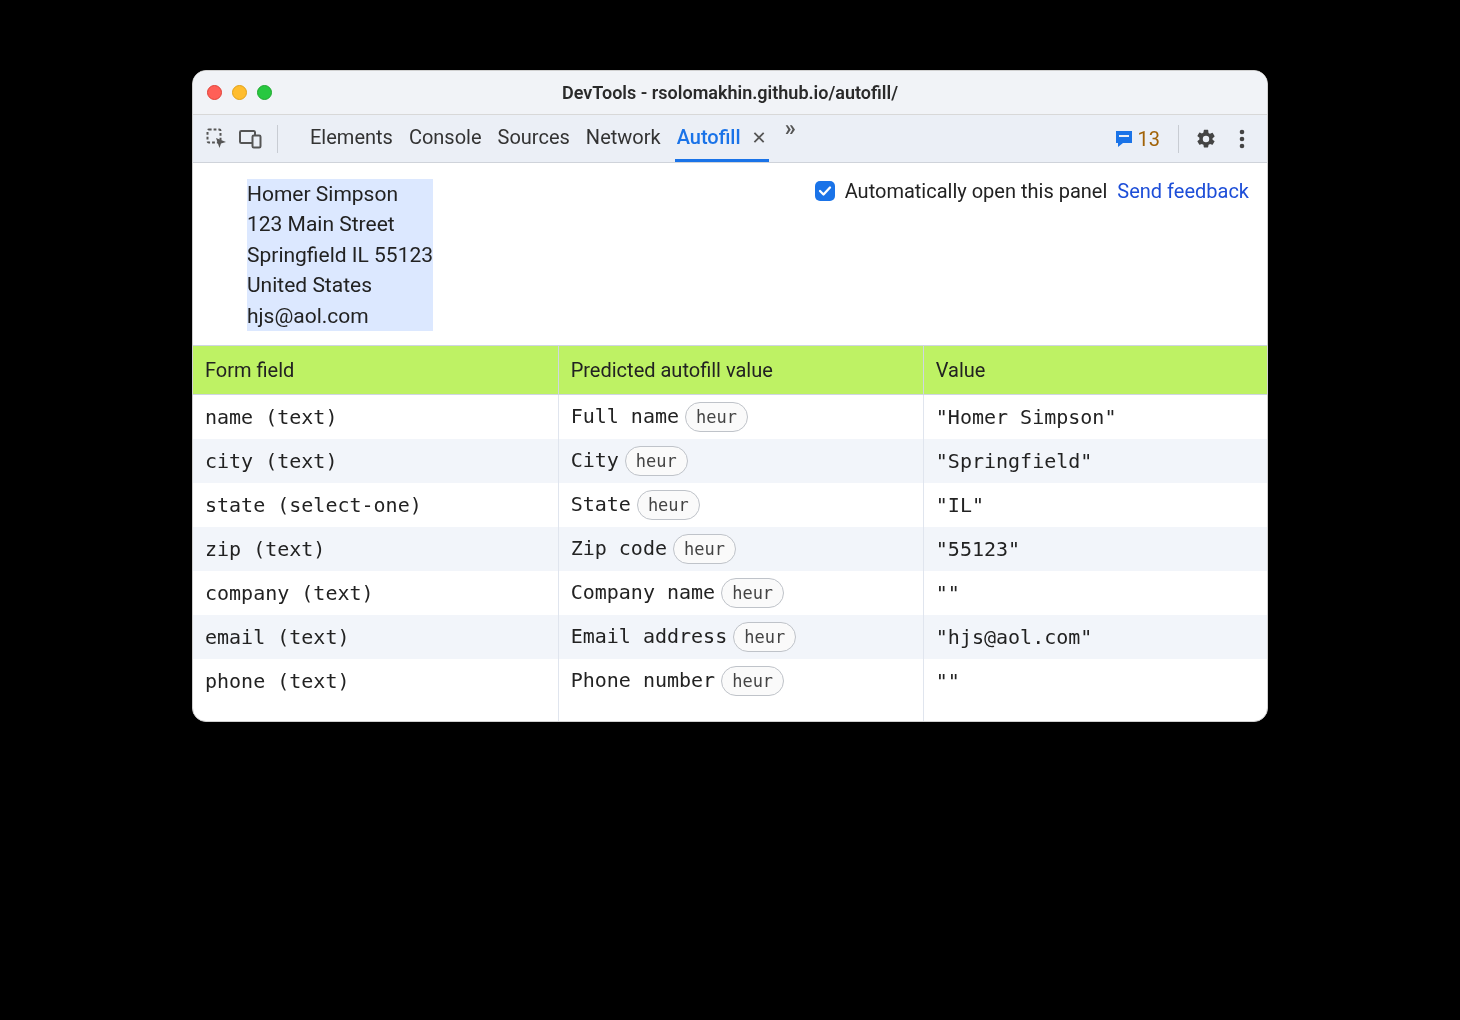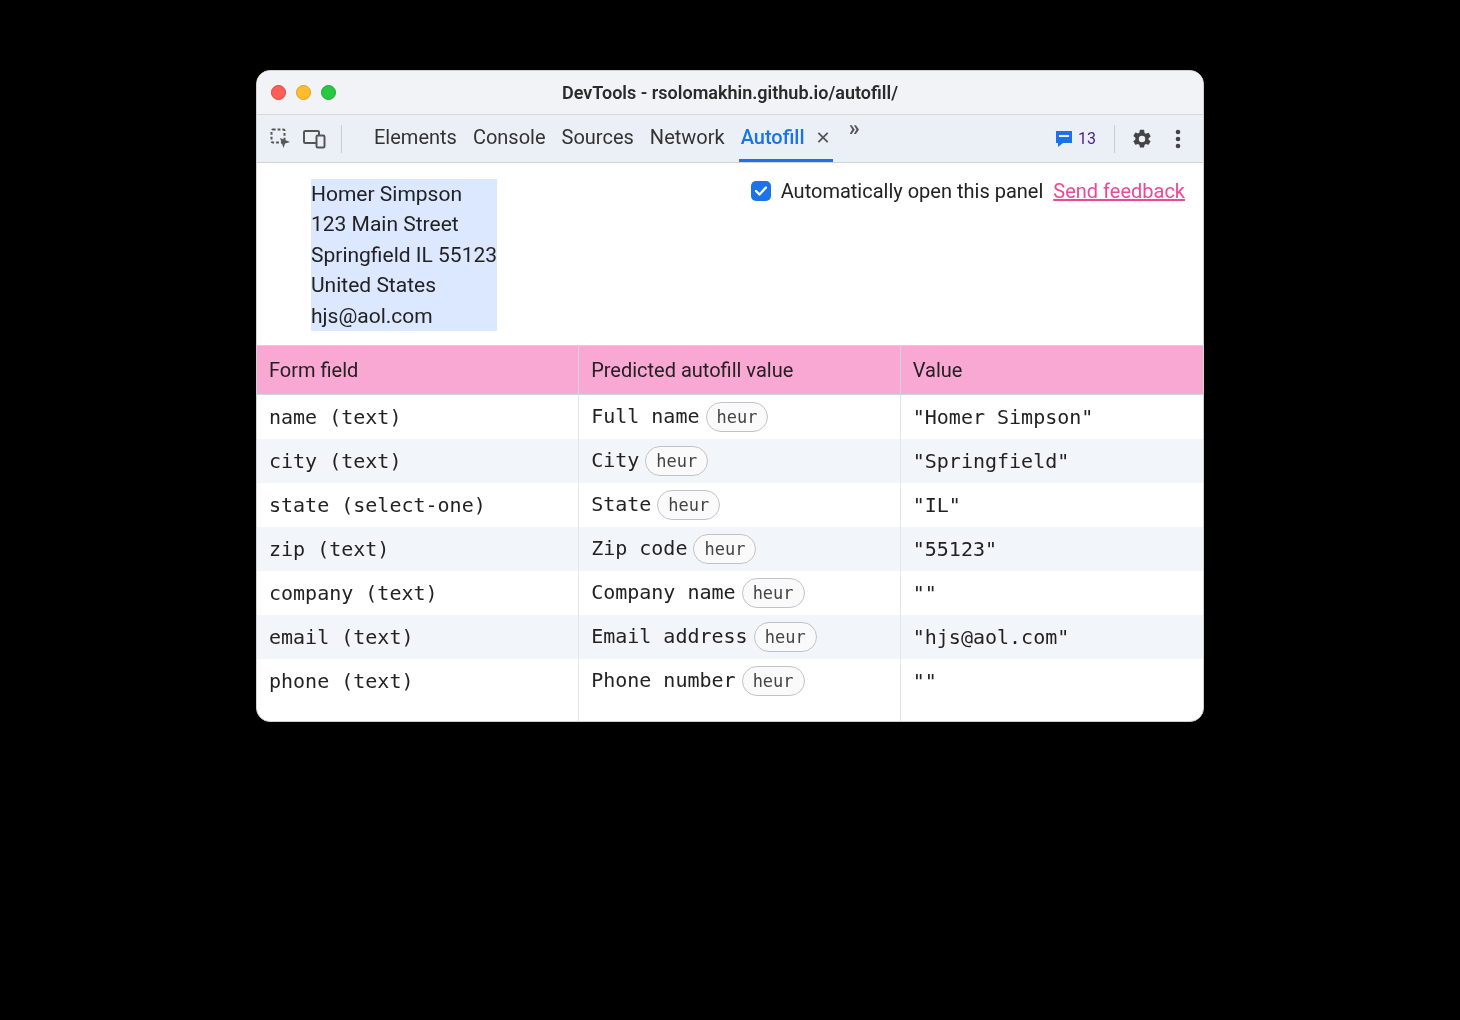--- a/index.html
+++ b/index.html
@@ -7,21 +7,21 @@
     background: #000;
     font-family: -apple-system, BlinkMacSystemFont, "Segoe UI", Roboto, sans-serif;
     width: 1460px;
     height: 1020px;
     display: flex;
     align-items: flex-start;
     justify-content: center;
     padding-top: 70px;
   }
   .window {
-    width: 948px;
+    width: 1076px;
     background: #fff;
     border-radius: 14px;
     box-shadow: 0 12px 40px rgba(0,0,0,0.6);
     overflow: hidden;
     border: 1px solid #d0d0d0;
   }
   .titlebar {
     background: #f1f3f7;
     height: 44px;
     display: flex;
@@ -61,21 +61,21 @@
     width: 1px; height: 28px; background: #c8ccd3; margin: 0 6px;
   }
   .tabs { display: flex; gap: 12px; margin-left: 18px; font-size: 20px; }
   .tab { color: #333; padding: 10px 2px; cursor: pointer; white-space: nowrap; }
   .tab.active { color: #1a73e8; border-bottom: 3px solid #1a73e8; font-weight: 500; }
   .tab-close { margin-left: 6px; font-size: 18px; color: #555; }
   .chev { color: #555; padding: 0 4px; font-size: 22px; font-weight: 700;}
   .spacer { flex: 1; }
   .chat-badge {
     display: flex; align-items: center; gap: 4px;
-    color: #4c1d95; font-size: 16px; padding: 0 6px;
+    color: #a16207; font-size: 20px; padding: 0 6px;
   }
   .gear-icon, .kebab-icon {
     width: 30px; height: 30px; display: flex; align-items: center; justify-content: center;
     color: #444;
   }
   .panel-header {
     display: flex;
     align-items: flex-start;
     padding: 16px 18px 14px 18px;
     background: #fff;
@@ -100,28 +100,28 @@
     font-size: 20px;
     color: #222;
   }
   .checkbox {
     width: 20px; height: 20px;
     border-radius: 5px;
     background: #1a73e8;
     display: flex; align-items: center; justify-content: center;
     color: #fff; font-size: 15px;
   }
-  .feedback-link { color: #ec4899; text-decoration: underline; cursor: pointer; }
+  .feedback-link { color: #1d4ed8; cursor: pointer; }
   table {
     width: 100%;
     border-collapse: collapse;
     font-size: 20px;
   }
   thead th {
-    background: #f9a8d4;
+    background: #bef264;
     text-align: left;
     font-weight: 400;
     color: #222;
     padding: 12px 12px;
     border-top: 1px solid #cfd6e2;
     border-bottom: 1px solid #cfd6e2;
     border-right: 1px solid #cfd6e2;
   }
   thead th:last-child { border-right: none; }
   tbody td {

